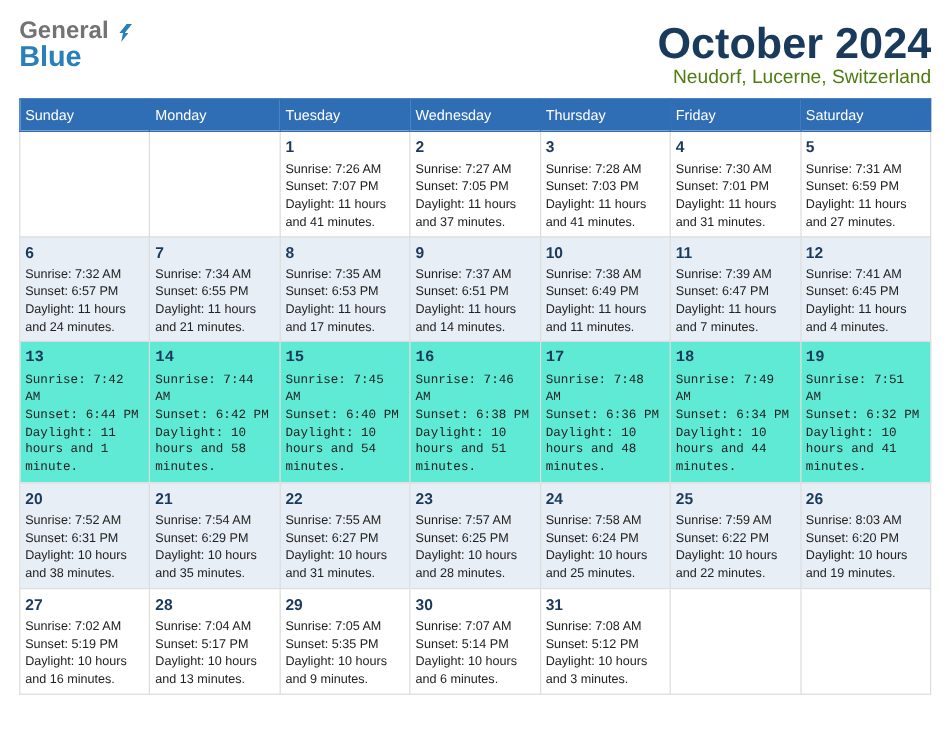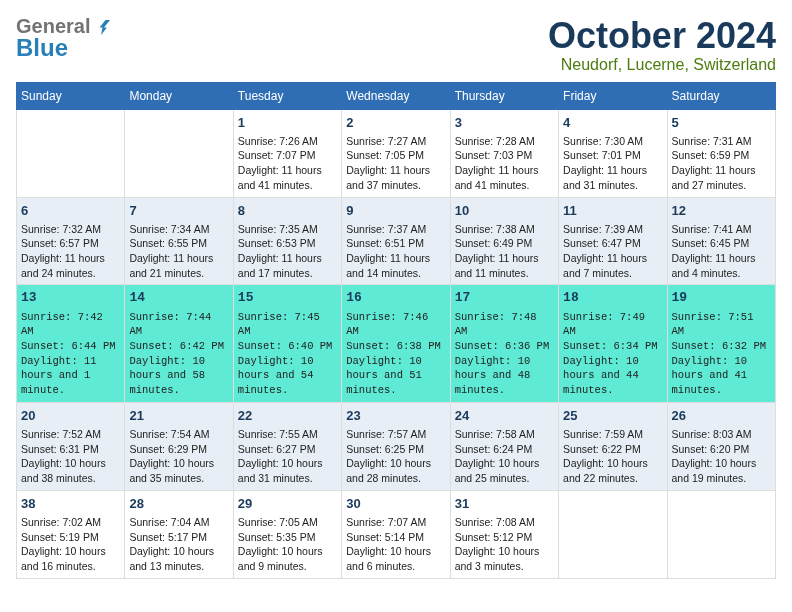--- a/index.html
+++ b/index.html
@@ -297,21 +297,21 @@
         </td>
         <td>
           <span class="day-num">26</span>
           <div>Sunrise: 8:03 AM</div>
           <div>Sunset: 6:20 PM</div>
           <div>Daylight: 10 hours and 19 minutes.</div>
         </td>
       </tr>
       <tr class="row-5">
         <td>
-          <span class="day-num">38</span>
+          <span class="day-num">27</span>
           <div>Sunrise: 7:02 AM</div>
           <div>Sunset: 5:19 PM</div>
           <div>Daylight: 10 hours and 16 minutes.</div>
         </td>
         <td>
           <span class="day-num">28</span>
           <div>Sunrise: 7:04 AM</div>
           <div>Sunset: 5:17 PM</div>
           <div>Daylight: 10 hours and 13 minutes.</div>
         </td>

